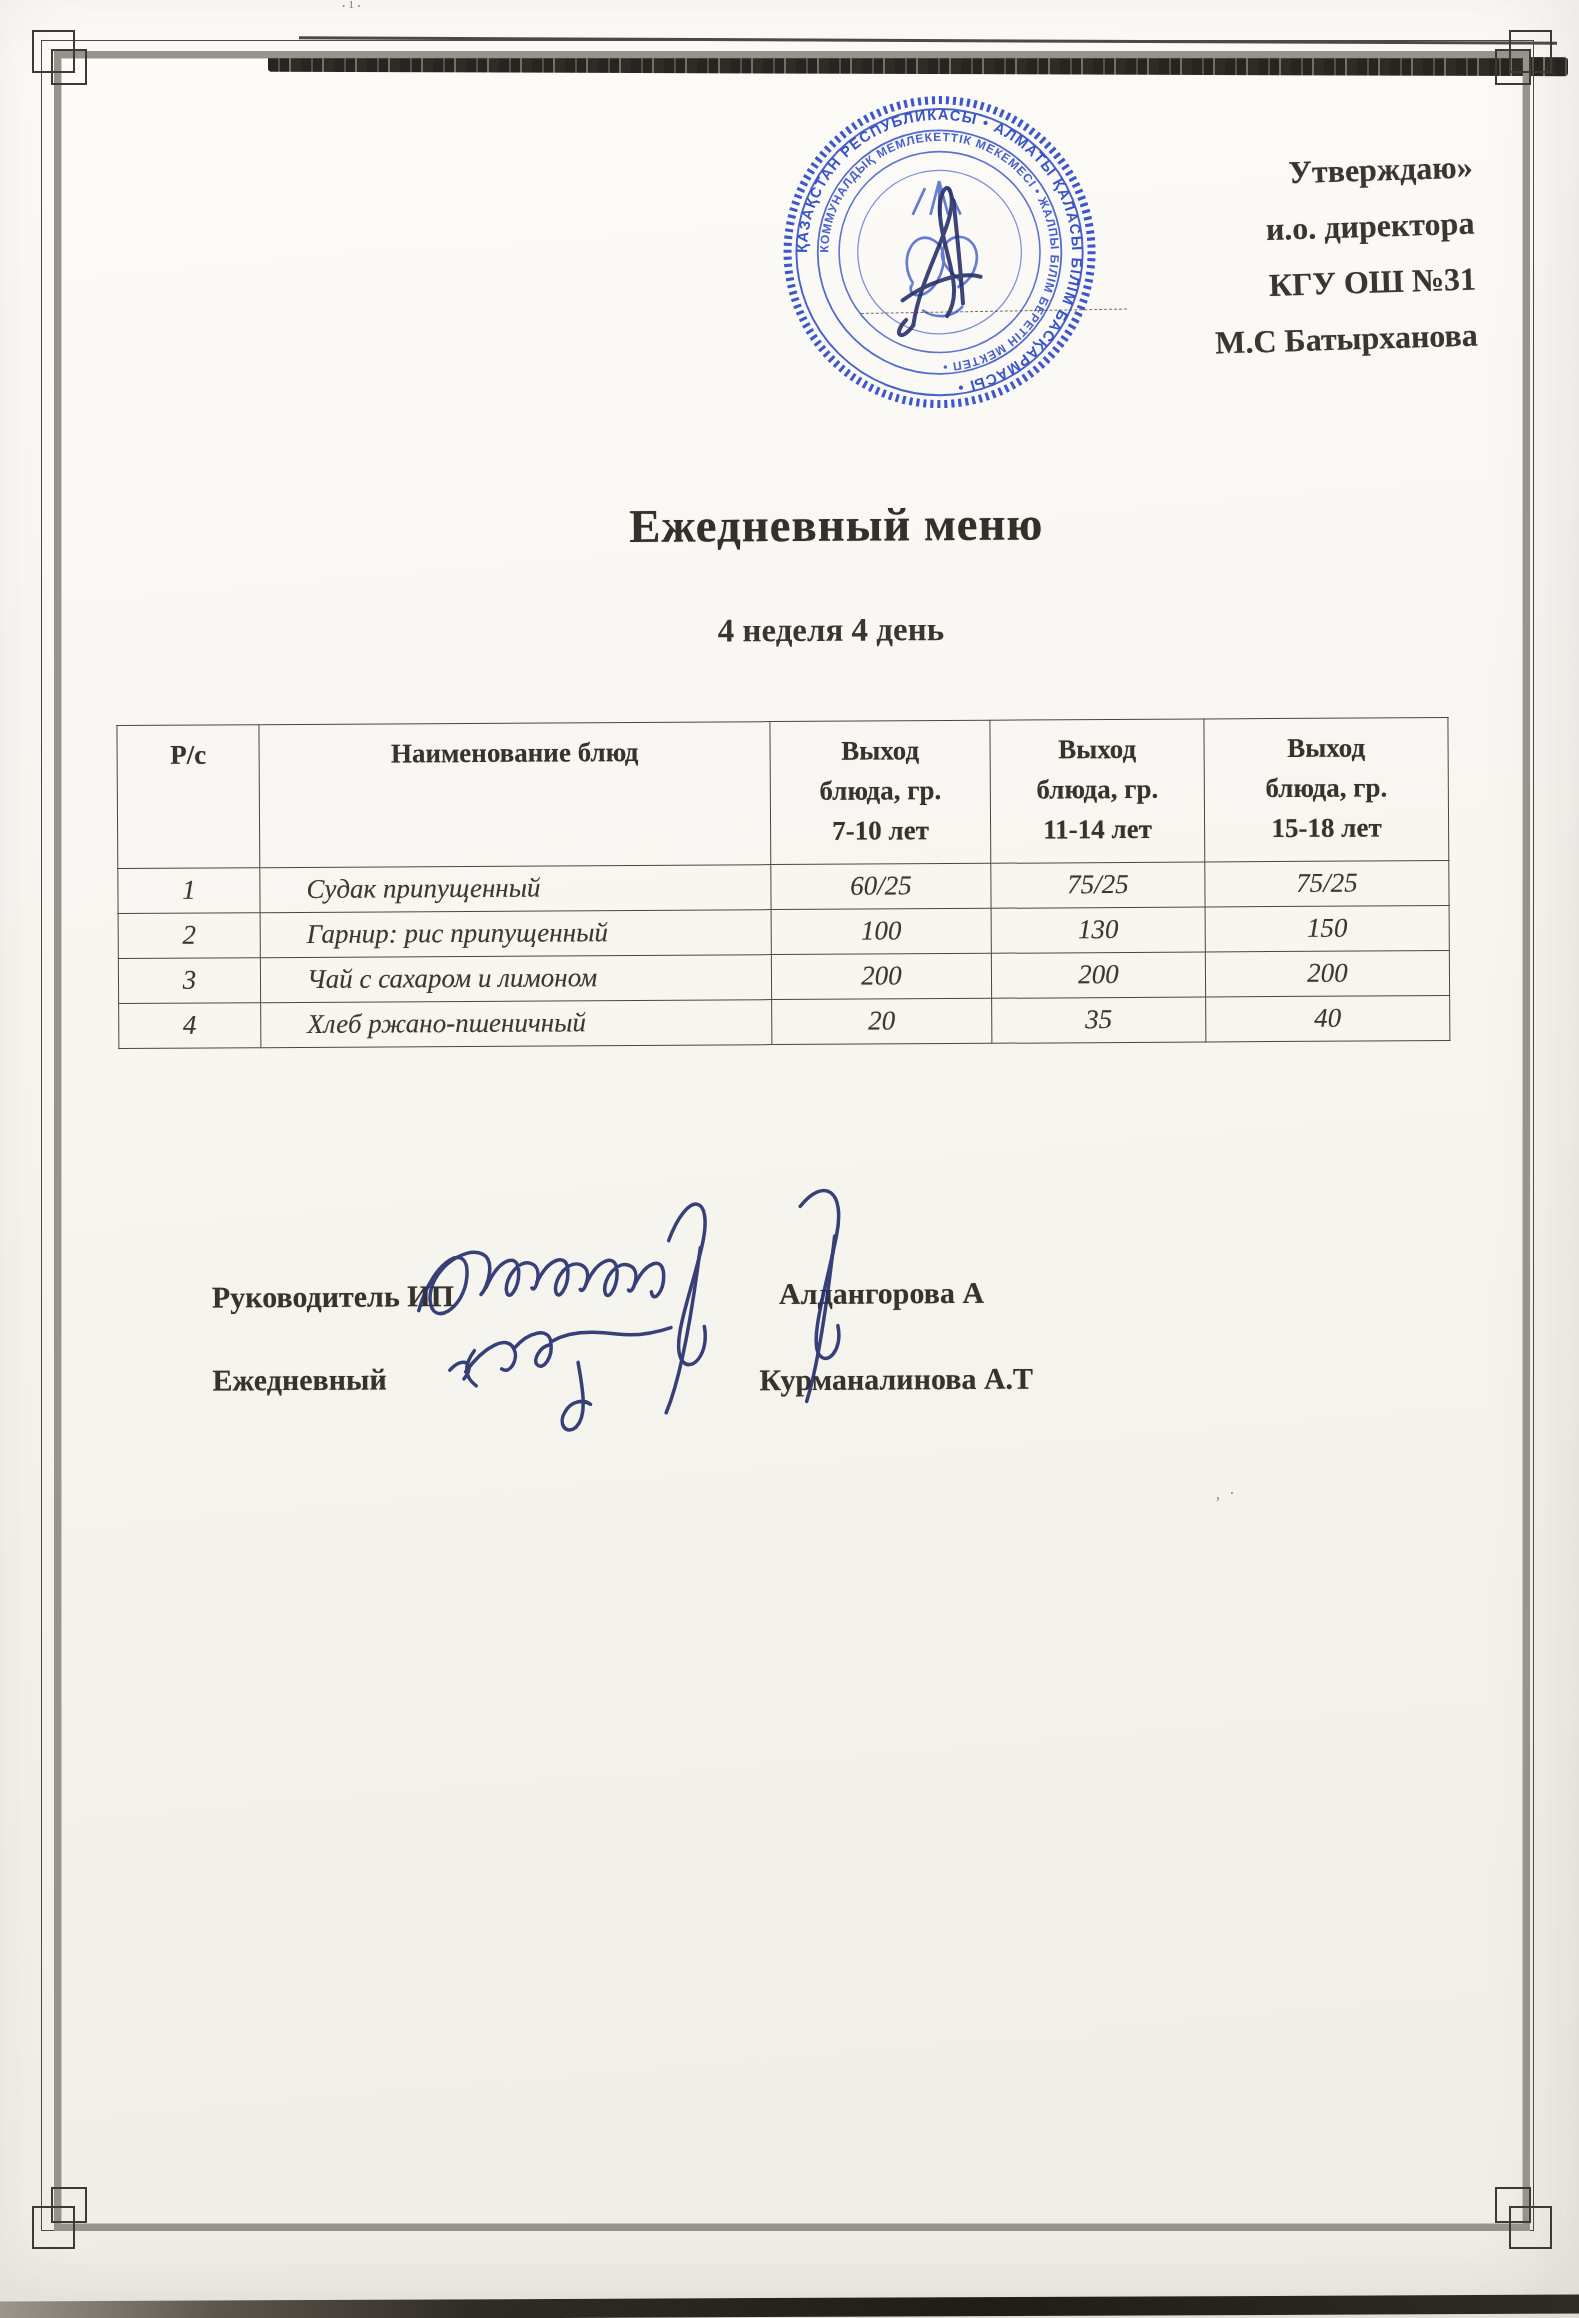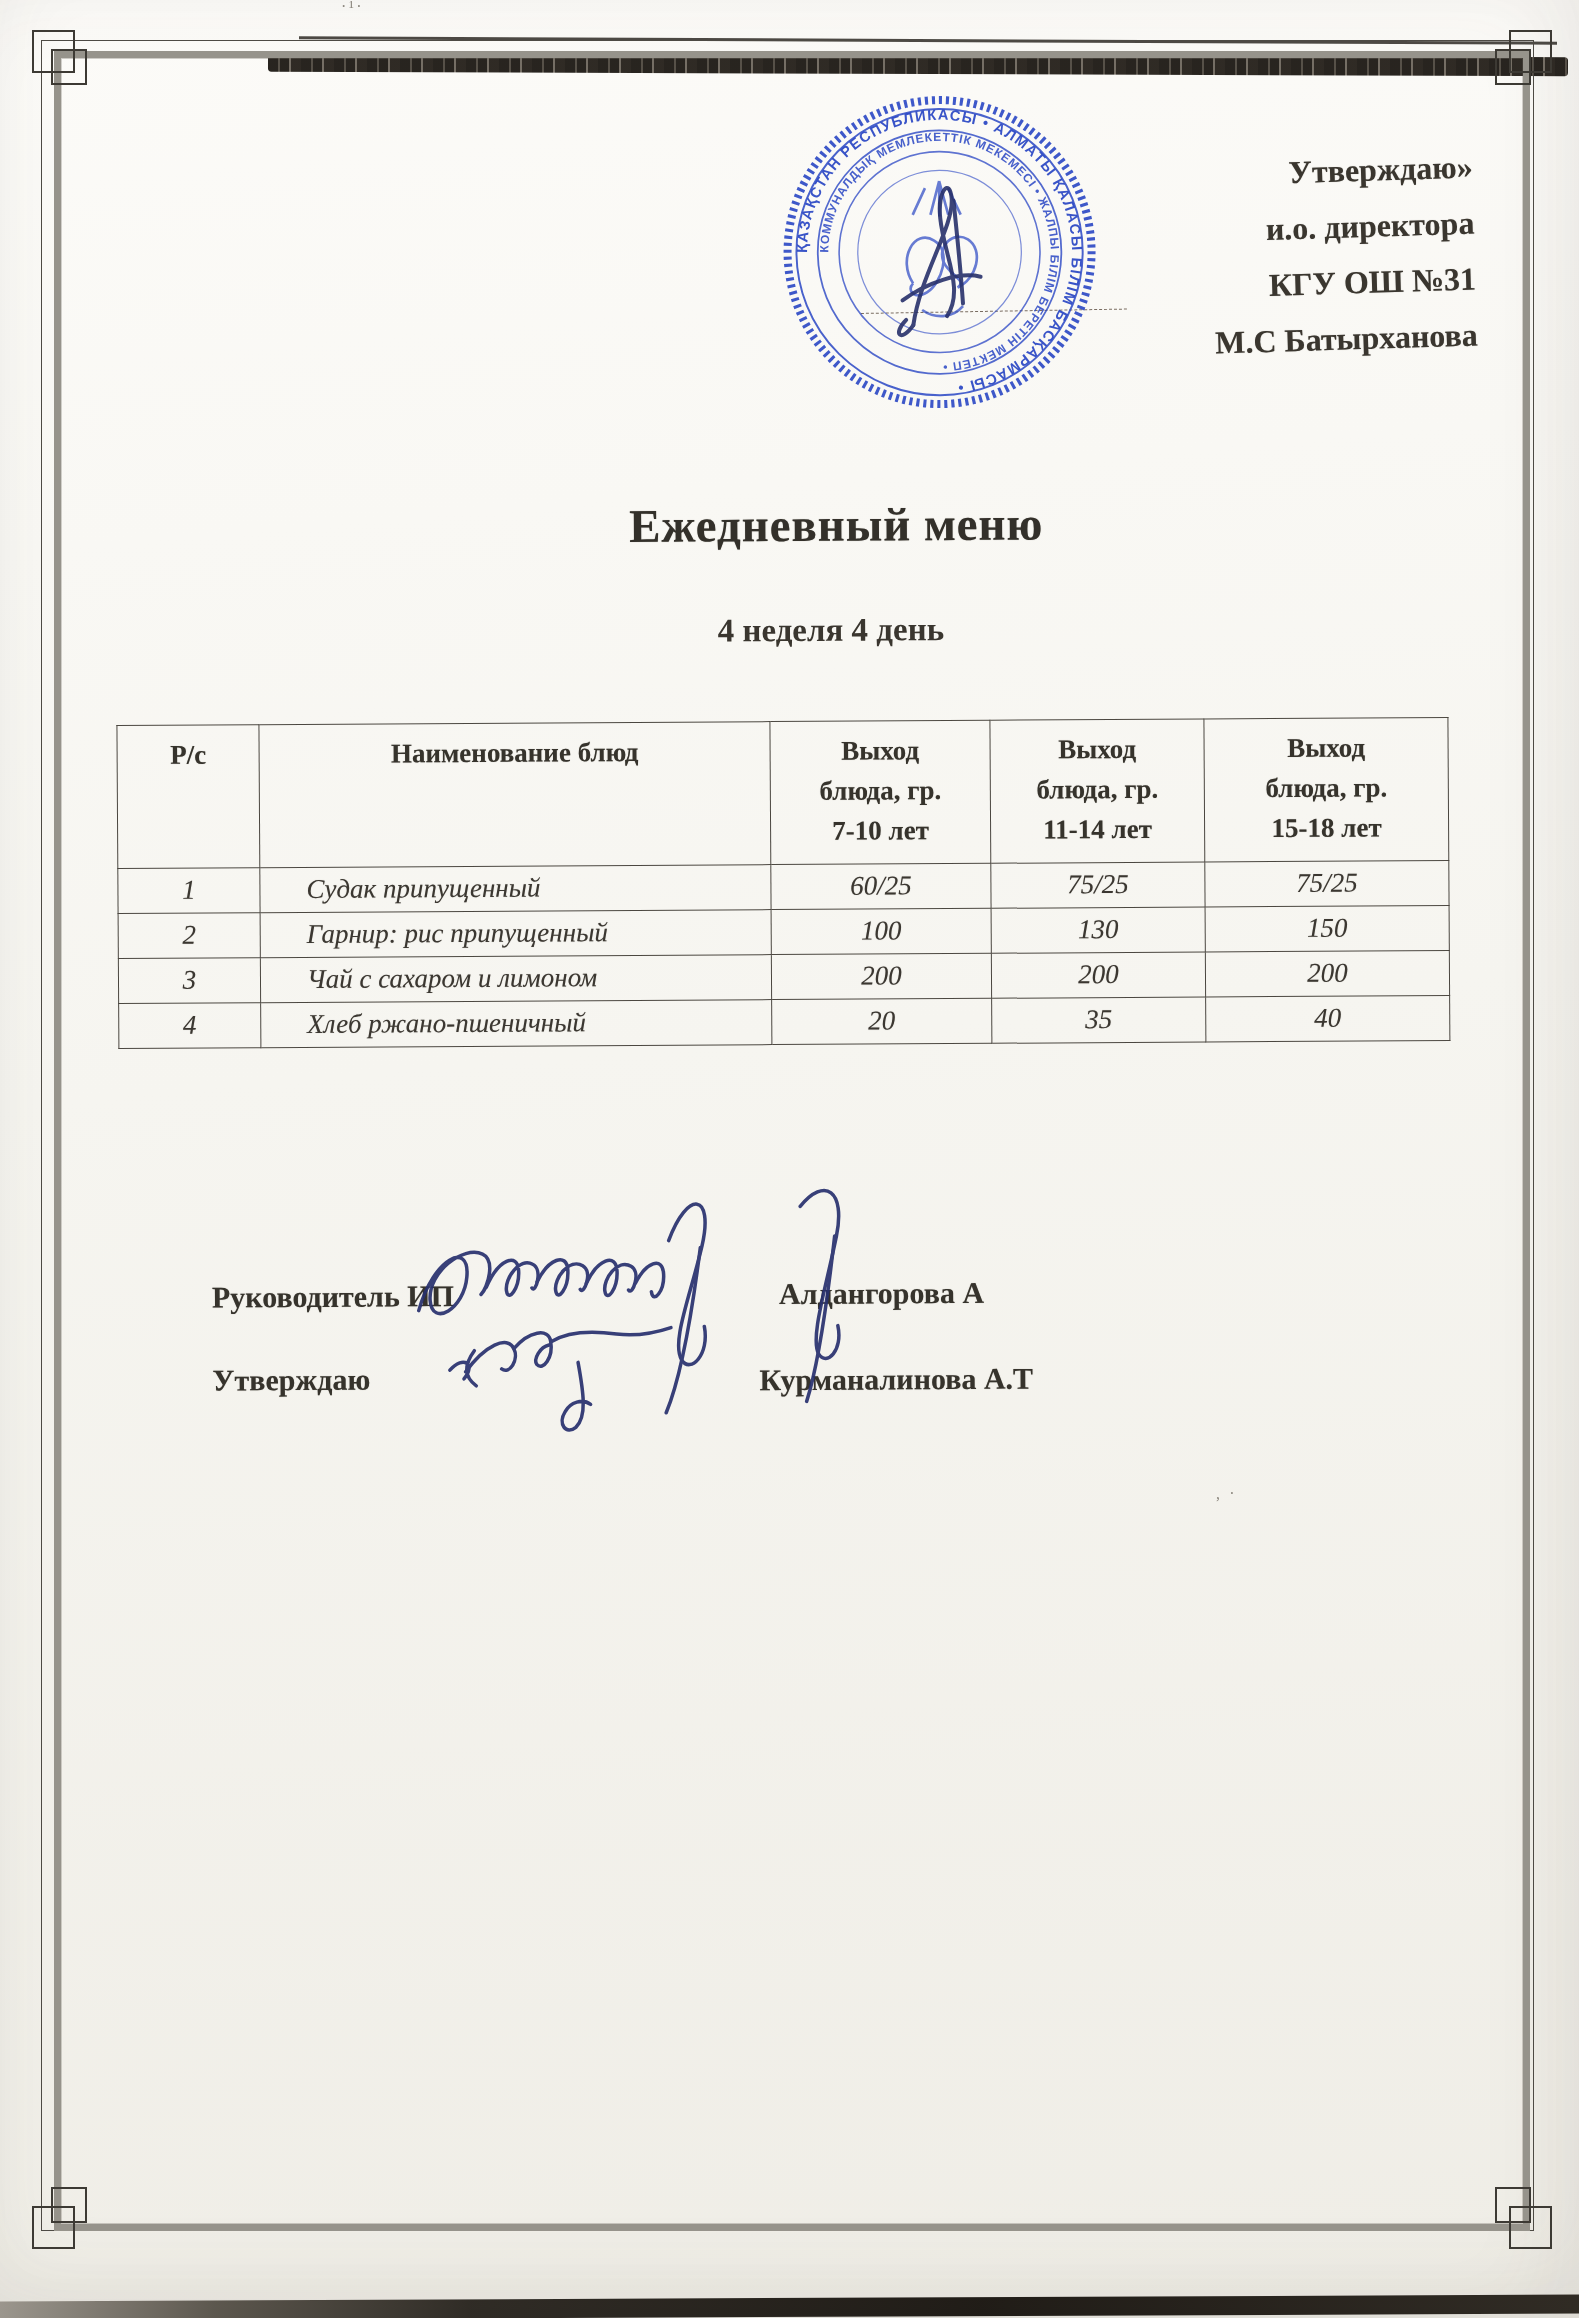--- a/index.html
+++ b/index.html
@@ -178,21 +178,21 @@
           <td class="dish">Хлеб ржано-пшеничный</td>
           <td class="val">20</td>
           <td class="val">35</td>
           <td class="val">40</td>
         </tr>
       </tbody>
     </table>
 
     <div class="sig-label" style="left:211px; top:1277px;">Руководитель ИП</div>
     <div class="sig-name" style="left:778px; top:1277px;">Алдангорова А</div>
-    <div class="sig-label" style="left:211px; top:1360px;">Утверждаю</div>
+    <div class="sig-label" style="left:211px; top:1360px;">Ежедневный</div>
     <div class="sig-name" style="left:758px; top:1363px;">Курманалинова А.Т</div>
 
     <svg class="sig-ink" viewBox="0 0 620 370">
       <g fill="none" stroke="#28306e" stroke-width="4" stroke-linecap="round" opacity=".92">
         <path d="M45,178 C62,118 104,98 100,140 C97,176 60,198 58,166 C56,134 96,104 118,114 C133,121 124,152 116,160"></path>
         <path d="M122,152 C136,120 158,112 159,133 C160,153 147,170 145,156 C143,142 160,118 175,126 C187,132 178,160 174,153"></path>
         <path d="M180,146 C193,120 214,112 215,133 C216,153 203,170 201,156 C199,142 217,119 232,128 C244,135 233,162 229,155"></path>
         <path d="M236,148 C249,121 270,113 271,134 C272,154 259,171 257,157 C255,143 272,120 287,129 C299,136 288,163 284,156"></path>
         <path d="M292,148 C304,125 323,117 324,138 C325,157 312,173 310,158"></path>
         <path d="M330,100 C352,42 382,46 368,106 C354,164 332,216 344,236 C354,252 376,230 370,198"></path>

